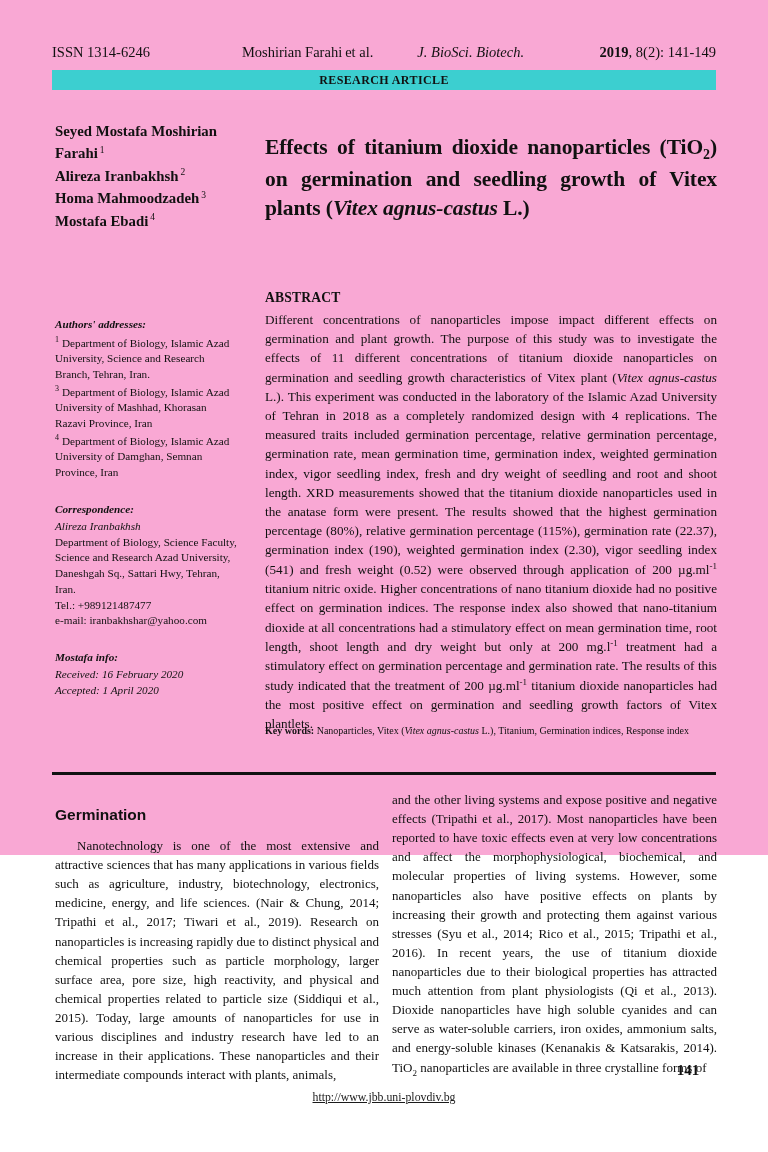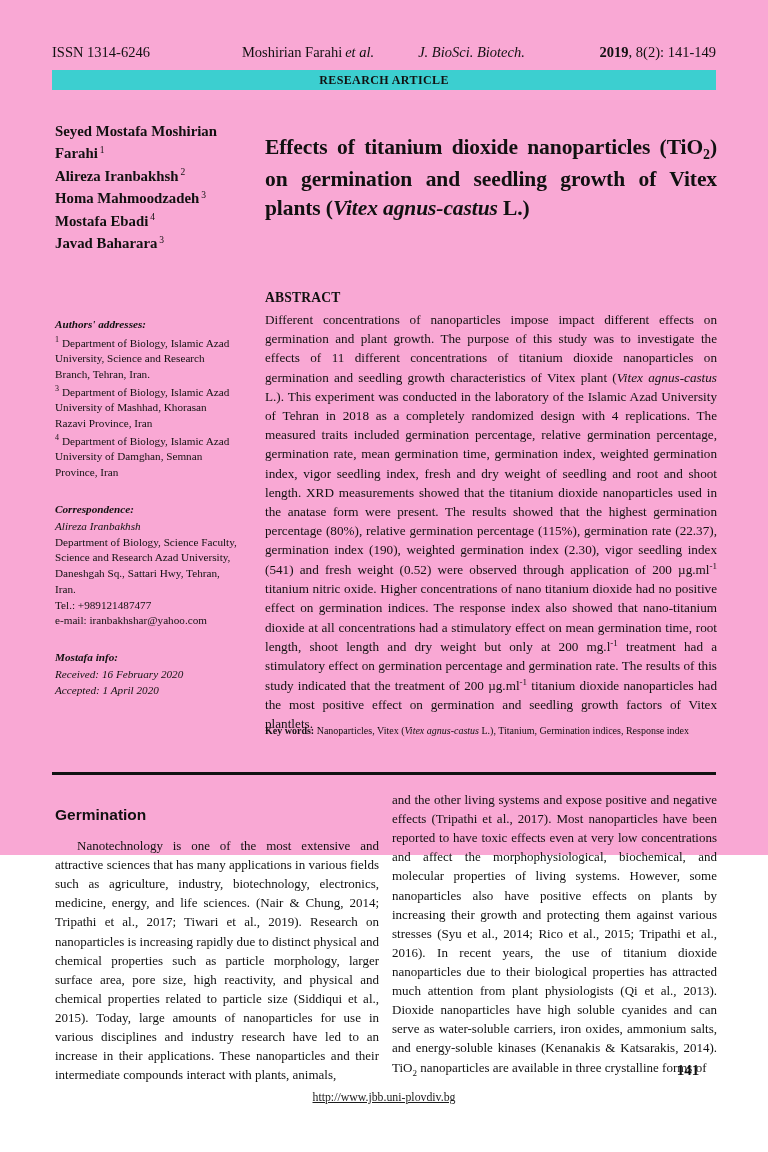--- a/index.html
+++ b/index.html
@@ -30,21 +30,21 @@
     top: 44px;
     width: 664px;
     height: 22px;
     display: flex;
     align-items: baseline;
     font-size: 14.5px;
   }
   .runhead .issn { white-space: nowrap; }
   .runhead .spacer-a { flex: 0 0 92px; }
   .runhead .authors-short { white-space: nowrap; }
-  .runhead .etal { font-style: italic; padding-left: 3px; }
+  .runhead .etal { padding-left: 3px; }
   .runhead .spacer-b { flex: 0 0 44px; }
   .runhead .journal {
     font-style: italic;
     white-space: nowrap;
   }
   .runhead .spacer-c { flex: 1 1 auto; }
   .runhead .issue { white-space: nowrap; }
   .runhead .issue b { font-weight: bold; }
 
   
@@ -241,21 +241,20 @@
 
   <div class="banner">
     <span class="banner-label">RESEARCH ARTICLE</span>
   </div>
 
   <div class="authors">
     <span class="au"><span>Seyed Mostafa Moshirian Farahi</span><sup>1</sup></span>
     <span class="au"><span>Alireza Iranbakhsh</span><sup>2</sup></span>
     <span class="au"><span>Homa Mahmoodzadeh</span><sup>3</sup></span>
     <span class="au"><span>Mostafa Ebadi</span><sup>4</sup></span>
-    <span class="au"><span>Javad Baharara</span><sup>3</sup></span>
   </div>
 
   <h1 class="title"><span>Effects of titanium dioxide nanoparticles (TiO</span><sub>2</sub><span>) on germination and seedling growth of Vitex plants (</span><span class="ital">Vitex agnus-castus</span><span> L.)</span></h1>
 
   <div class="meta">
 
     <div class="blk">
       <span class="hd">Authors' addresses:</span>
       <span class="addr"><sup>1</sup><span>Department of Biology, Islamic Azad University, Science and Research Branch, Tehran, Iran.</span></span>
       <span class="addr"><sup>3</sup><span>Department of Biology, Islamic Azad University of Mashhad, Khorasan Razavi Province, Iran</span></span>

